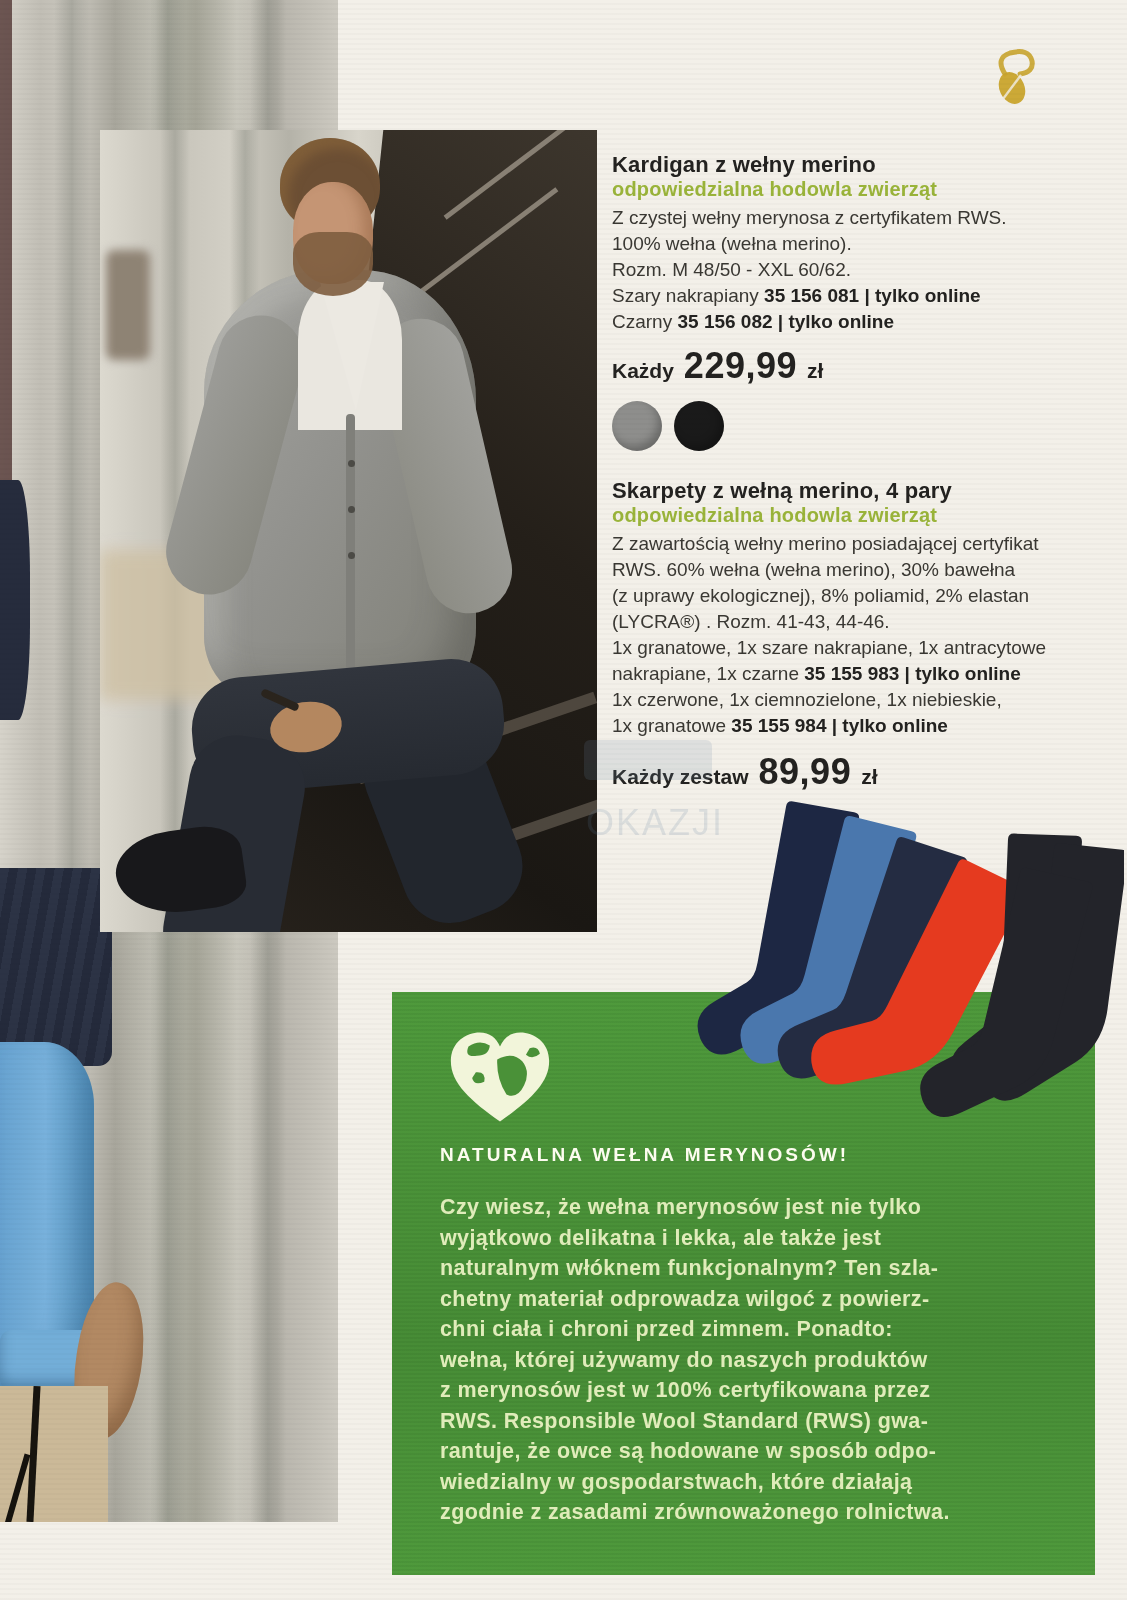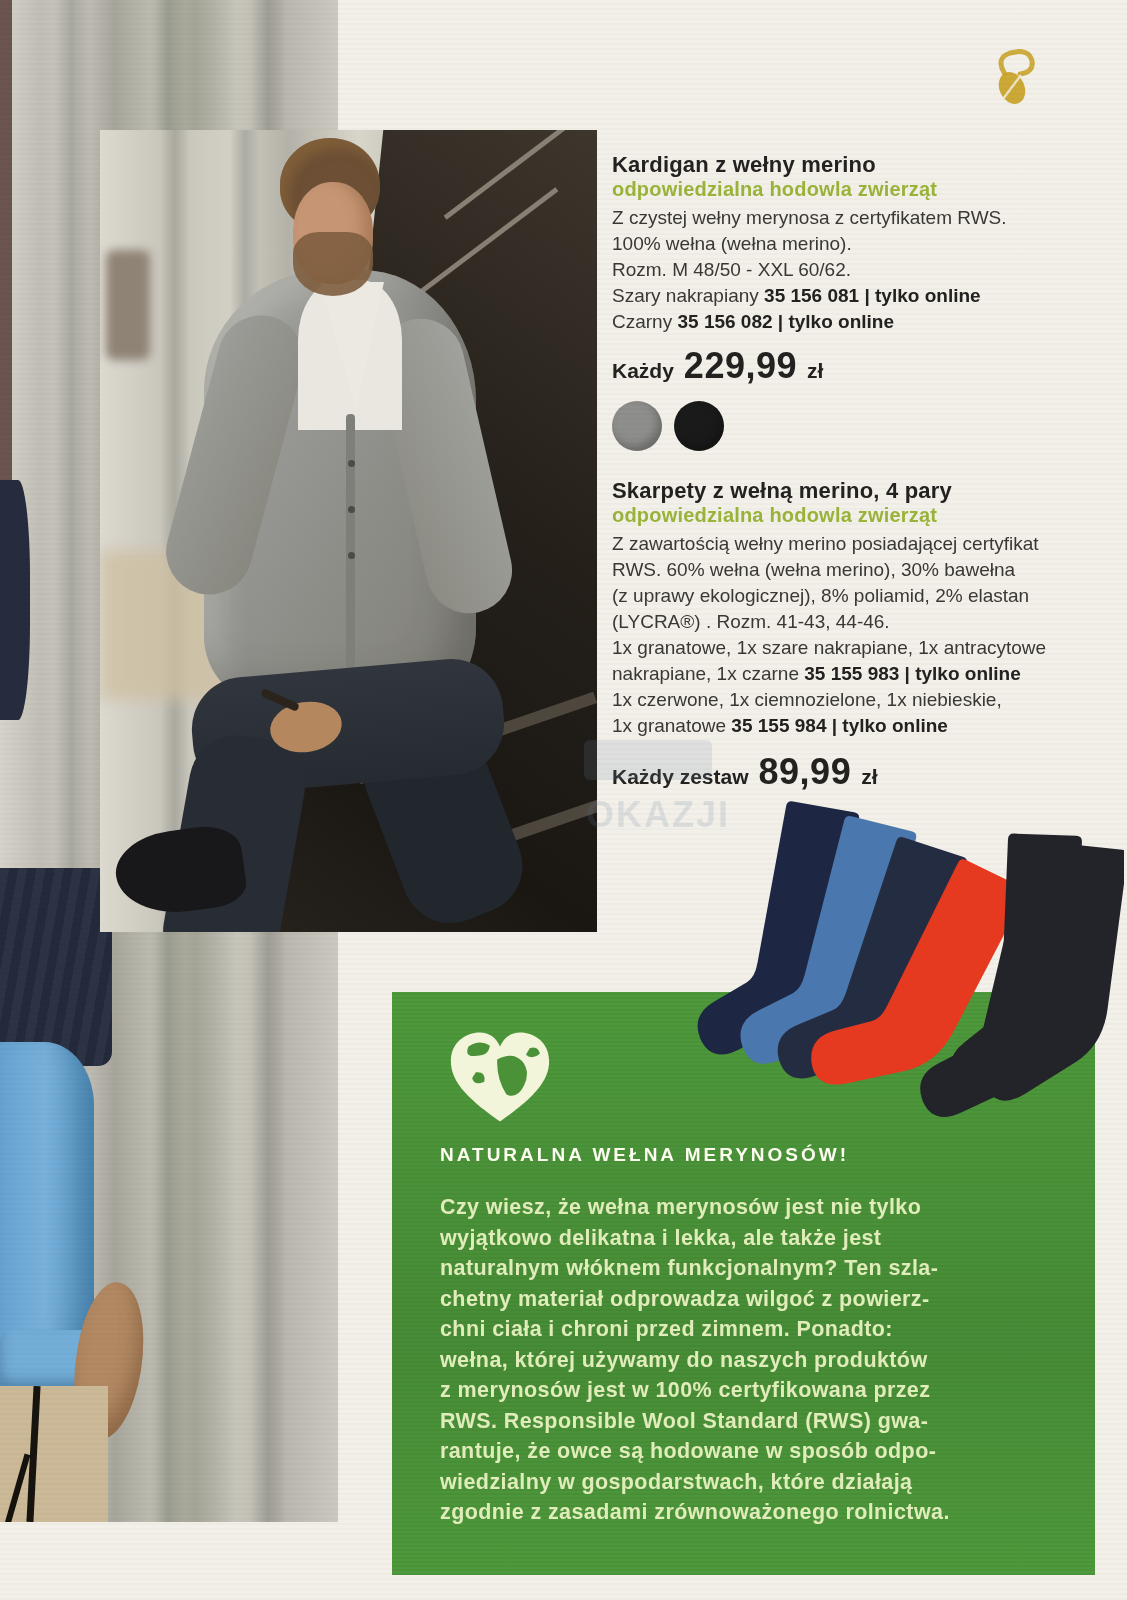--- a/index.html
+++ b/index.html
@@ -90,21 +90,21 @@
   .pline b{color:#232220;}
   .price-row{display:flex;align-items:baseline;gap:10px;color:#232220;font-weight:bold;}
   .price-label{font-size:21px;}
   .price-num{font-size:36px;letter-spacing:.5px;}
   .price-cur{font-size:21px;}
   .swatch{width:50px;height:50px;border-radius:50%;box-shadow:inset -4px -5px 8px rgba(0,0,0,.25);}
 
   
   .watermark{left:556px;top:738px;width:180px;height:105px;opacity:.16;z-index:6;color:#4f6f8e;}
   .wm-bar{position:absolute;left:28px;top:2px;width:128px;height:40px;background:#6d8ba5;border-radius:6px;}
-  .wm-text{position:absolute;left:30px;top:56px;font-size:36px;font-weight:bold;letter-spacing:2px;color:#5d7d9c;}
+  .wm-text{position:absolute;left:30px;top:64px;font-size:36px;font-weight:normal;letter-spacing:2px;color:#5d7d9c;}
 
   
   .socks{left:688px;top:792px;z-index:4;}
 
   
   .eco-box{left:392px;top:992px;width:703px;height:583px;z-index:3;
     background:
       repeating-linear-gradient(0deg,rgba(0,40,0,.06) 0 2px,transparent 2px 4px),
       linear-gradient(180deg,#4f9a3c,#478c36 60%,#4f9a3c);}
   .eco-icon{position:absolute;left:52px;top:34px;width:112px;height:102px;}

